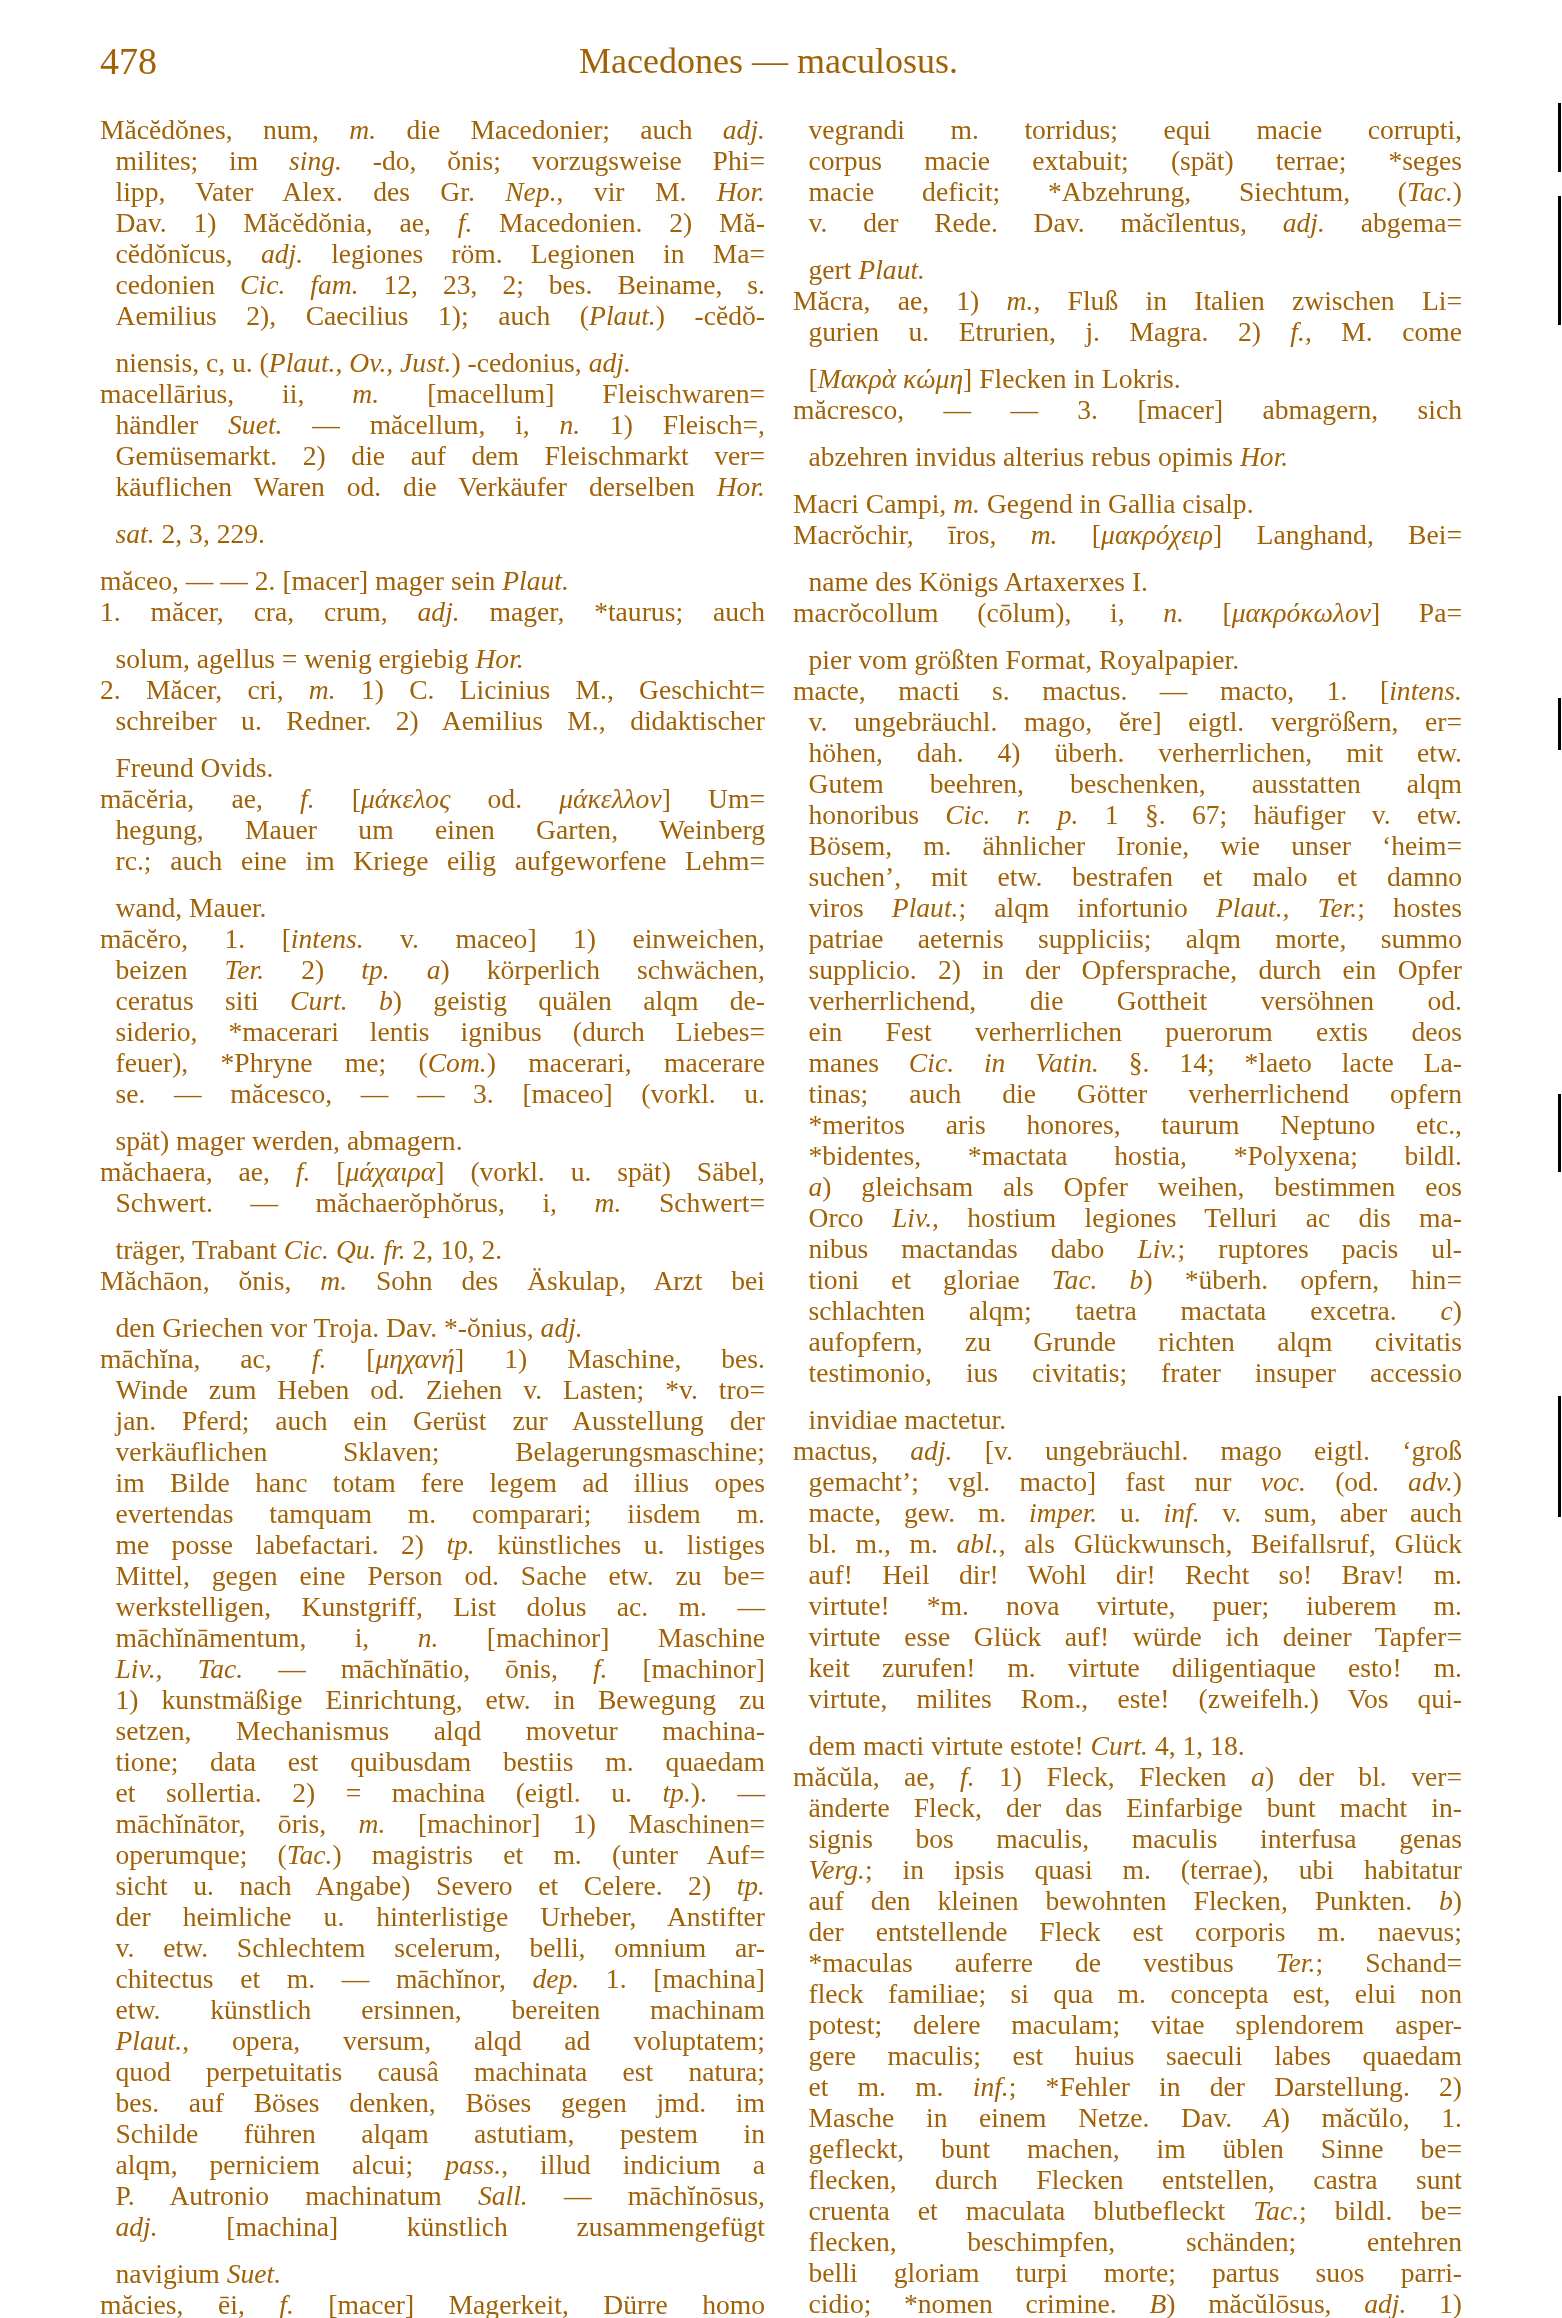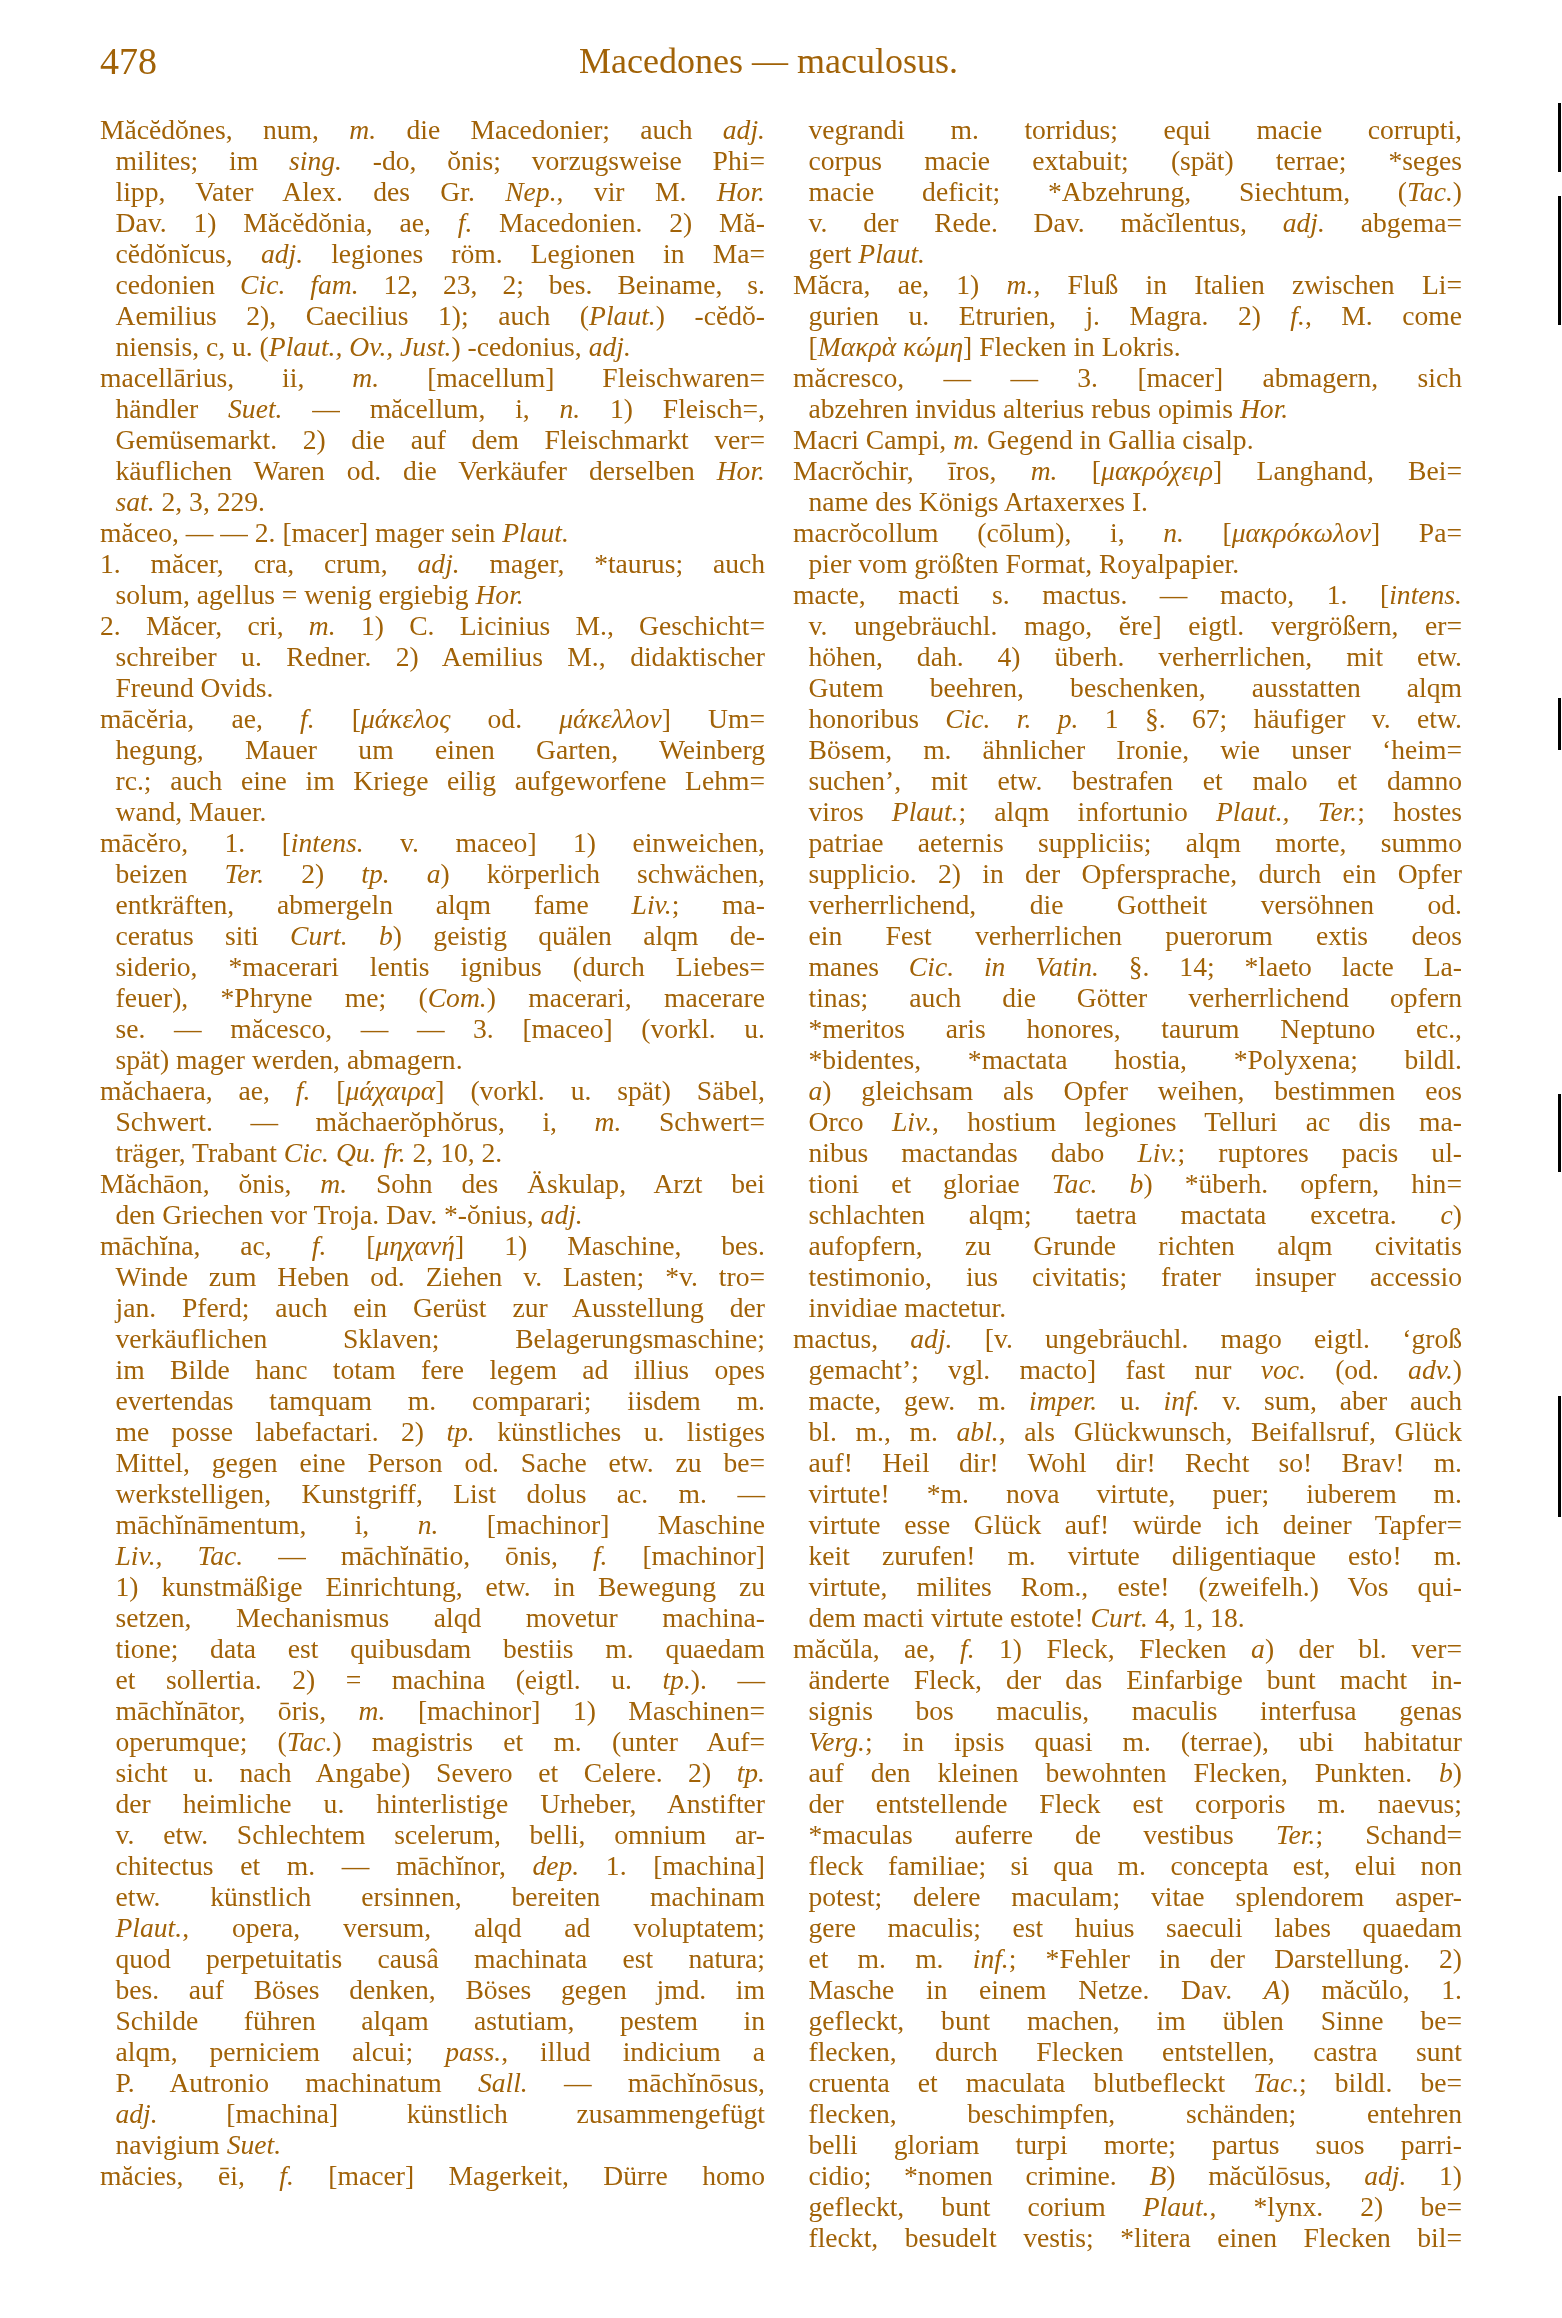--- a/index.html
+++ b/index.html
@@ -38,21 +38,21 @@
     box-sizing: border-box;
     height: 31px;
     line-height: 31px;
     font-size: 27.6px;
     white-space: nowrap;
     padding-left: 15.5px;
     text-align: justify;
     text-align-last: justify;
   }
   .line.first { padding-left: 0; }
-  .line.last  { text-align-last: left; }
+  .line.last  { text-align-last: left; margin-top: 16px; }
   .s-b { font-weight: normal; }
   .s-i { font-style: italic; }
   .s-r { font-weight: normal; }
   .scan-artifact {
     position: absolute;
     left: 1558px;
     width: 3.4px;
     background: #000000;
   }
 </style>
@@ -95,21 +95,20 @@
       </div>
       <div class="entry">
         <div class="line first"><span class="s-b">mācĕria,</span><span class="s-r"> ae, </span><span class="s-i">f.</span><span class="s-r"> [</span><span class="s-i">μάκελος</span><span class="s-r"> od. </span><span class="s-i">μάκελλον</span><span class="s-r">] Um=</span></div>
         <div class="line"><span class="s-r">hegung, Mauer um einen Garten, Weinberg</span></div>
         <div class="line"><span class="s-r">rc.; auch eine im Kriege eilig aufgeworfene Lehm=</span></div>
         <div class="line last"><span class="s-r">wand, Mauer.</span></div>
       </div>
       <div class="entry">
         <div class="line first"><span class="s-b">mācĕro,</span><span class="s-r"> 1. [</span><span class="s-i">intens.</span><span class="s-r"> v. maceo] 1) einweichen,</span></div>
         <div class="line"><span class="s-r">beizen </span><span class="s-i">Ter.</span><span class="s-r">  2) </span><span class="s-i">tp.</span><span class="s-r"> </span><span class="s-i">a</span><span class="s-r">) körperlich schwächen,</span></div>
-        <div class="line"><span class="s-r">entkräften, abmergeln alqm fame </span><span class="s-i">Liv.</span><span class="s-r">; ma-</span></div>
         <div class="line"><span class="s-r">ceratus siti </span><span class="s-i">Curt.</span><span class="s-r">  </span><span class="s-i">b</span><span class="s-r">) geistig quälen alqm de-</span></div>
         <div class="line"><span class="s-r">siderio, *macerari lentis ignibus (durch Liebes=</span></div>
         <div class="line"><span class="s-r">feuer), *Phryne me; (</span><span class="s-i">Com.</span><span class="s-r">) macerari, macerare</span></div>
         <div class="line"><span class="s-r">se. — </span><span class="s-b">măcesco,</span><span class="s-r"> — — 3. [maceo] (vorkl. u.</span></div>
         <div class="line last"><span class="s-r">spät) mager werden, abmagern.</span></div>
       </div>
       <div class="entry">
         <div class="line first"><span class="s-b">măchaera,</span><span class="s-r"> ae, </span><span class="s-i">f.</span><span class="s-r"> [</span><span class="s-i">μάχαιρα</span><span class="s-r">] (vorkl. u. spät) Säbel,</span></div>
         <div class="line"><span class="s-r">Schwert. — </span><span class="s-b">măchaerŏphŏrus,</span><span class="s-r"> i, </span><span class="s-i">m.</span><span class="s-r"> Schwert=</span></div>
         <div class="line last"><span class="s-r">träger, Trabant </span><span class="s-i">Cic. Qu. fr.</span><span class="s-r"> 2, 10, 2.</span></div>

